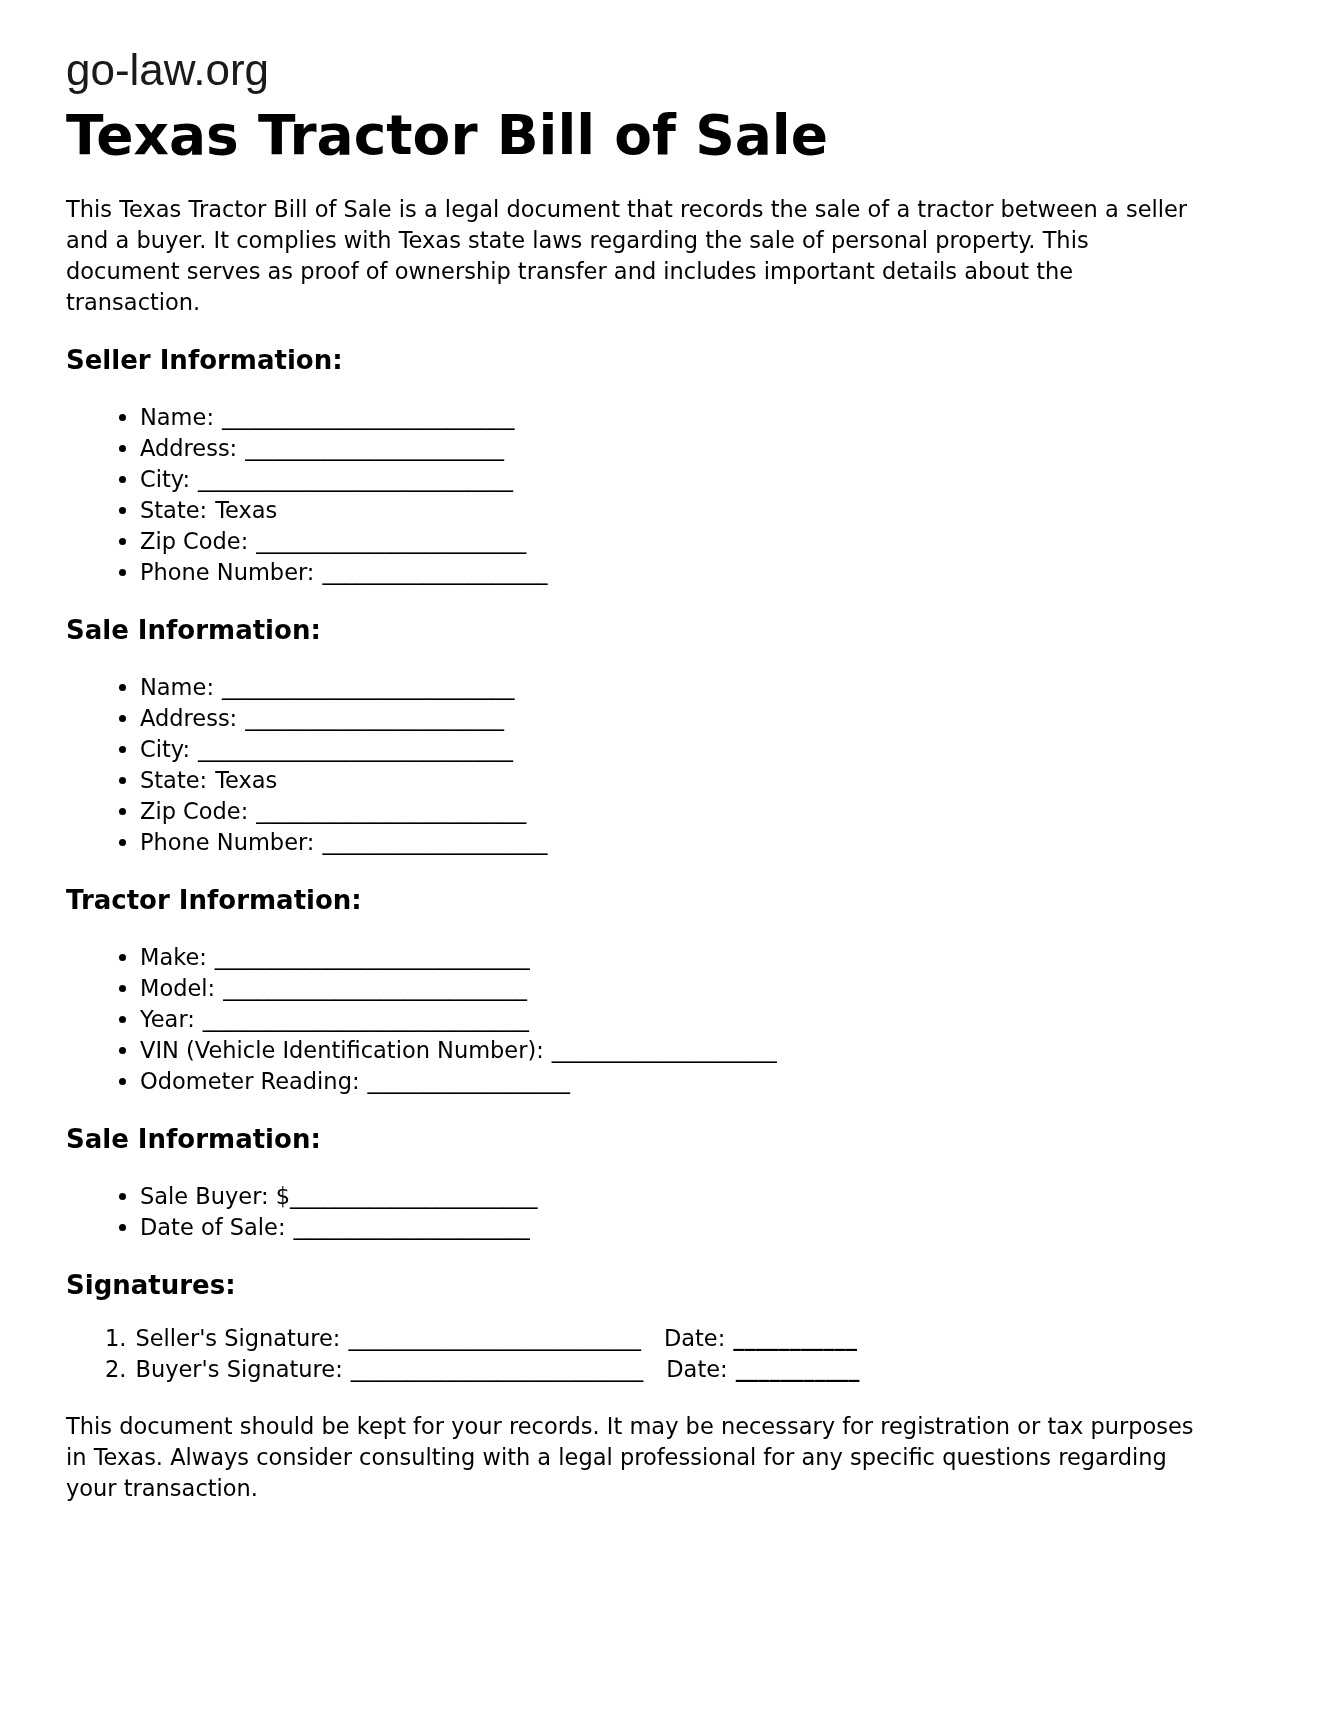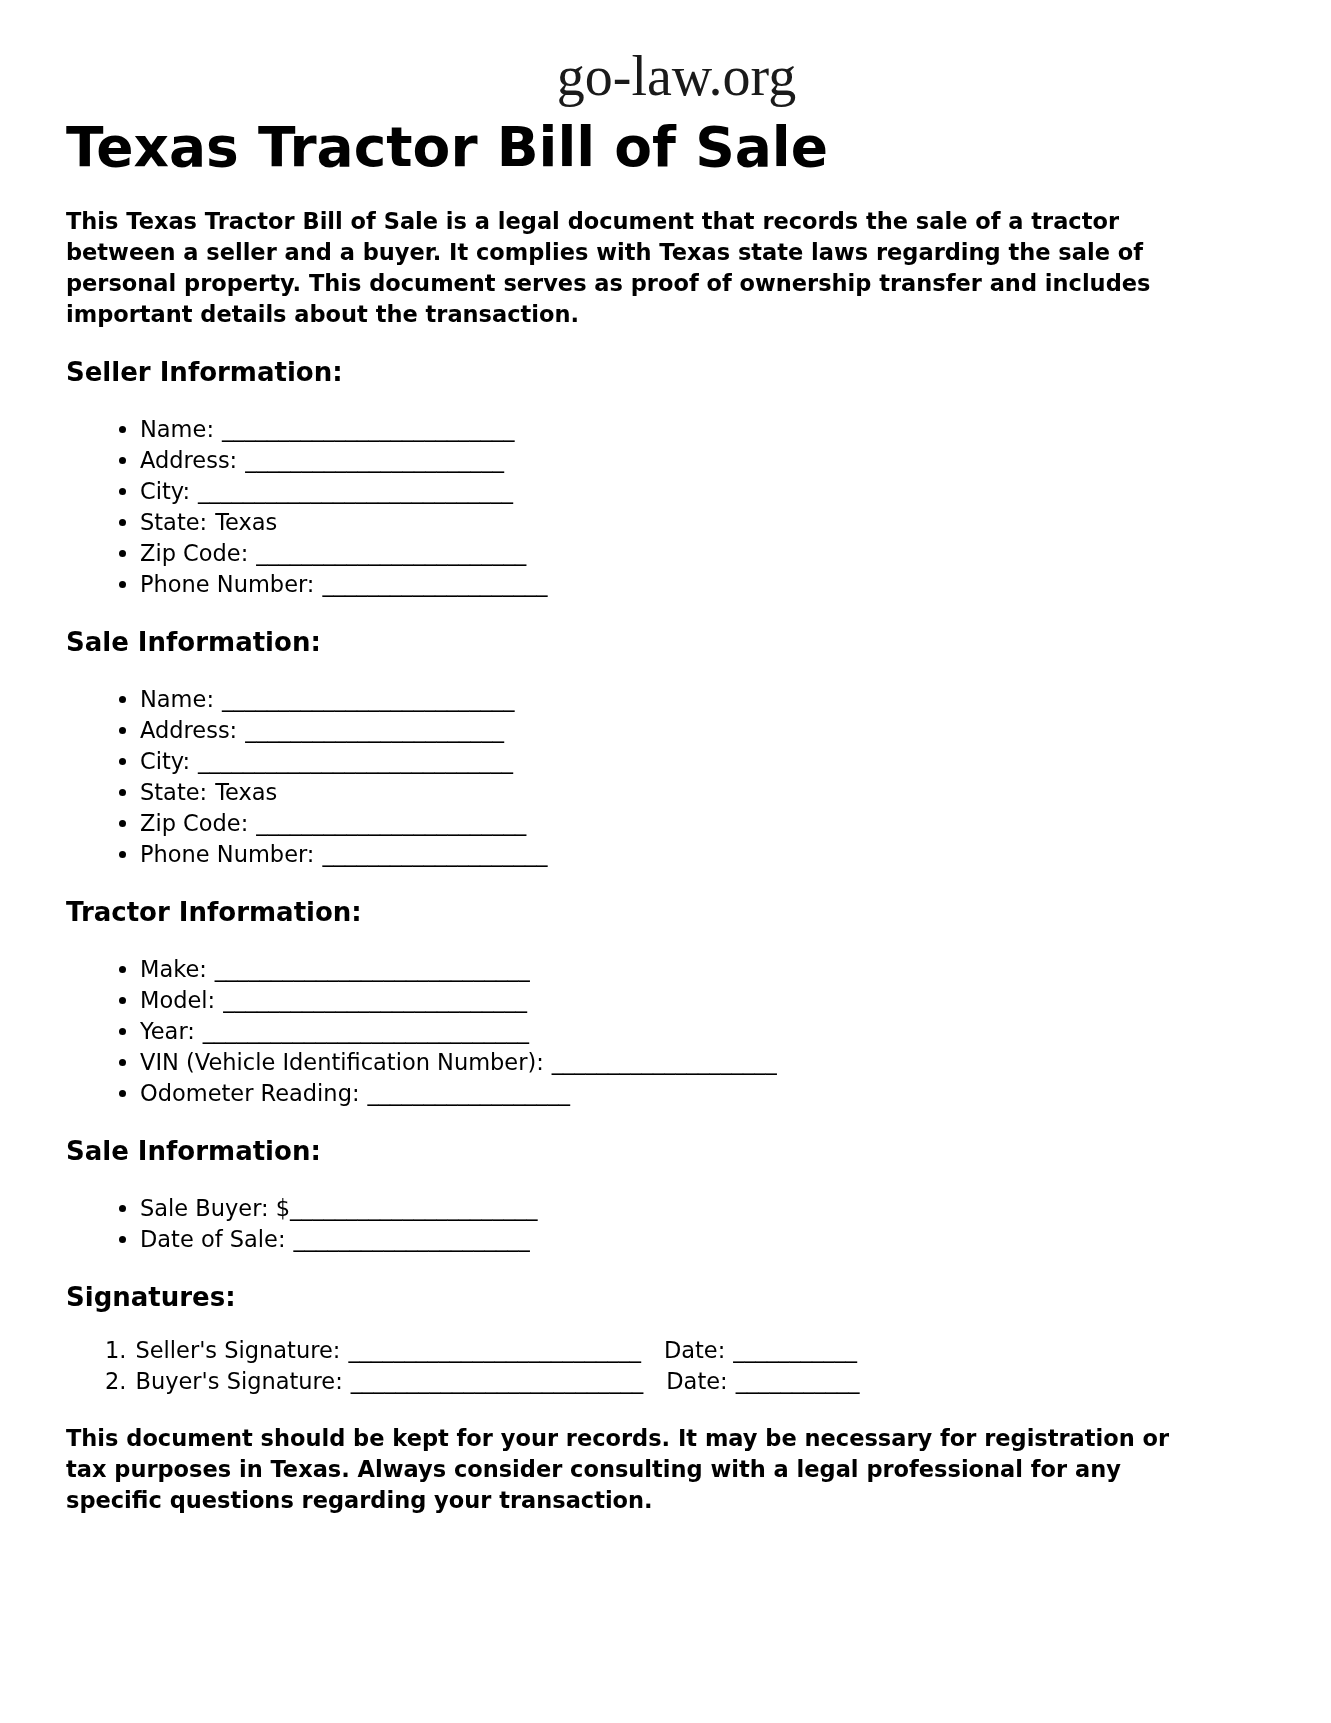--- a/index.html
+++ b/index.html
@@ -7,39 +7,38 @@
     width: 1331px;
     min-height: 1723px;
     color: #000000;
     font-family: "DejaVu Sans", sans-serif;
     font-size: 22.5px;
     box-sizing: border-box;
   }
   .page { padding: 48px 44px 90px 66px; box-sizing: border-box; }
   .content { max-width: 1221px; }
   .logo {
-    text-align: center;
-    font-family: Liberation Serif, serif;
-    font-size: 56px;
+    text-align: left;
+    font-family: Liberation Sans, sans-serif;
+    font-size: 44px;
     line-height: 1.0;
     color: #1a1a1a;
     white-space: nowrap;
   }
   h1.doc-title {
     font-size: 55px;
     line-height: 1.2;
     margin: 10px 0 0 0;
     font-weight: bold;
     white-space: nowrap;
   }
   p.para {
     margin: 26px 0 0 0;
     line-height: 31px;
     max-width: 1135px;
-    font-weight: bold;
   }
   h2.sec-heading {
     font-size: 26px;
     line-height: 32px;
     margin: 26px 0 0 0;
     font-weight: bold;
   }
   ul.field-list {
     margin: 26px 0 0 0;
     padding: 0 0 0 74px;
@@ -51,21 +50,21 @@
   .value { margin-left: 8px; text-align: center; }
   ol.sig-list {
     margin: 22px 0 0 0;
     padding: 0 0 0 39px;
     list-style: none;
   }
   ol.sig-list li { line-height: 31px; white-space: nowrap; }
   .sig-num { margin-right: 9px; }
   .sig-blank { margin-left: 8px; }
   .date-lbl { margin-left: 23px; }
-  .date-blank { margin-left: 8px; }
+  .date-blank { margin-left: 8px; font-weight: bold; }
 </style>
 </head>
 <body>
 
 <div class="page">
   <div class="logo">go-law.org</div>
 
   <h1 class="doc-title">Texas Tractor Bill of Sale</h1>
 
   <div class="content">

